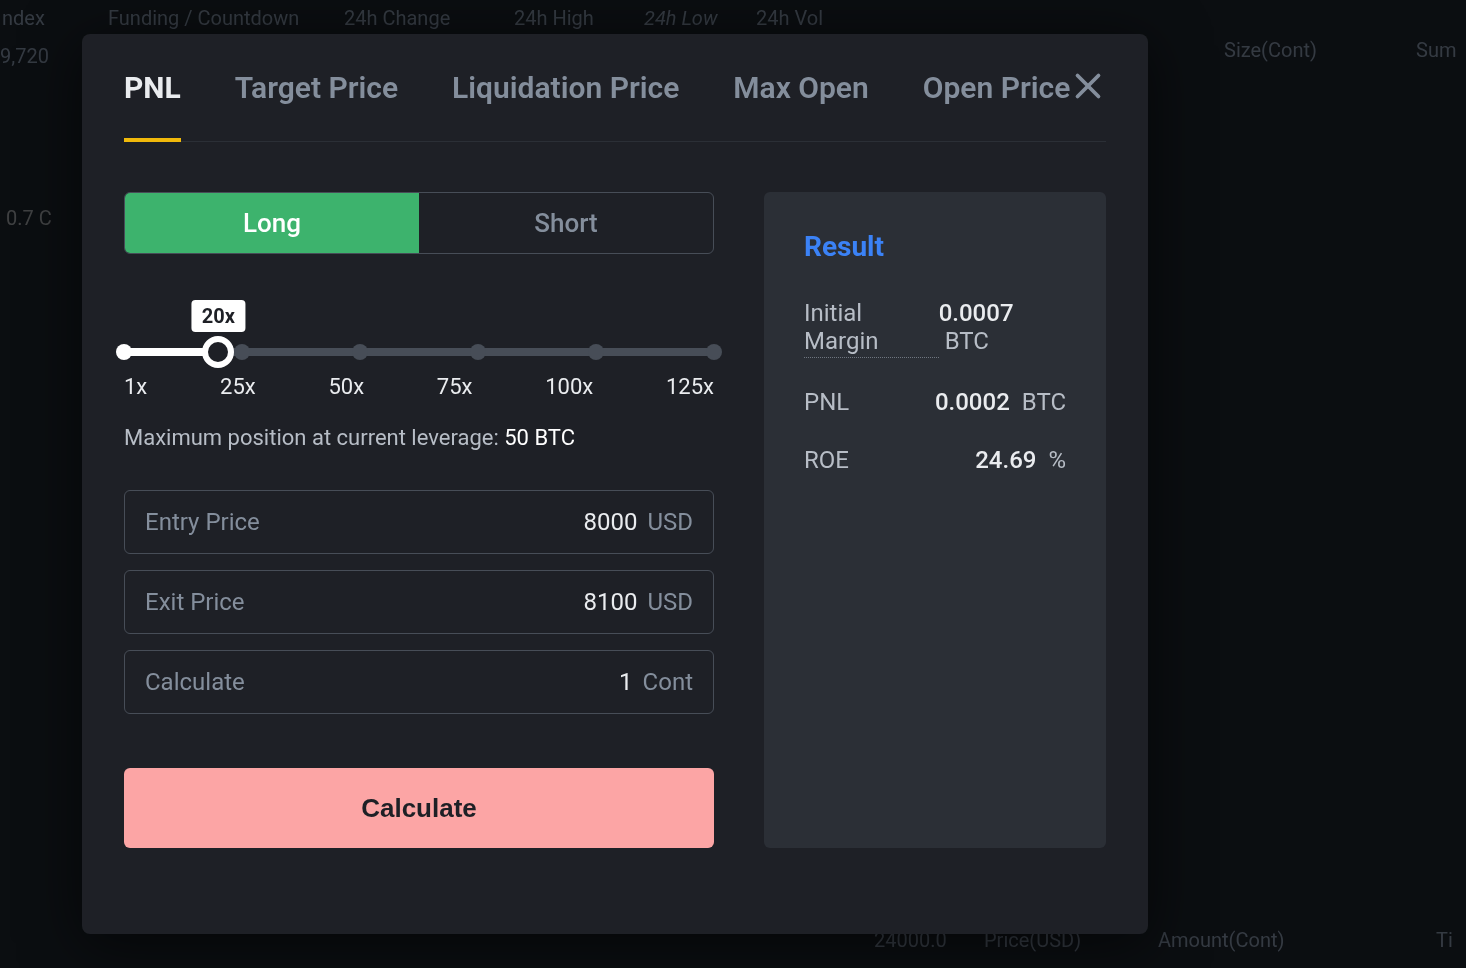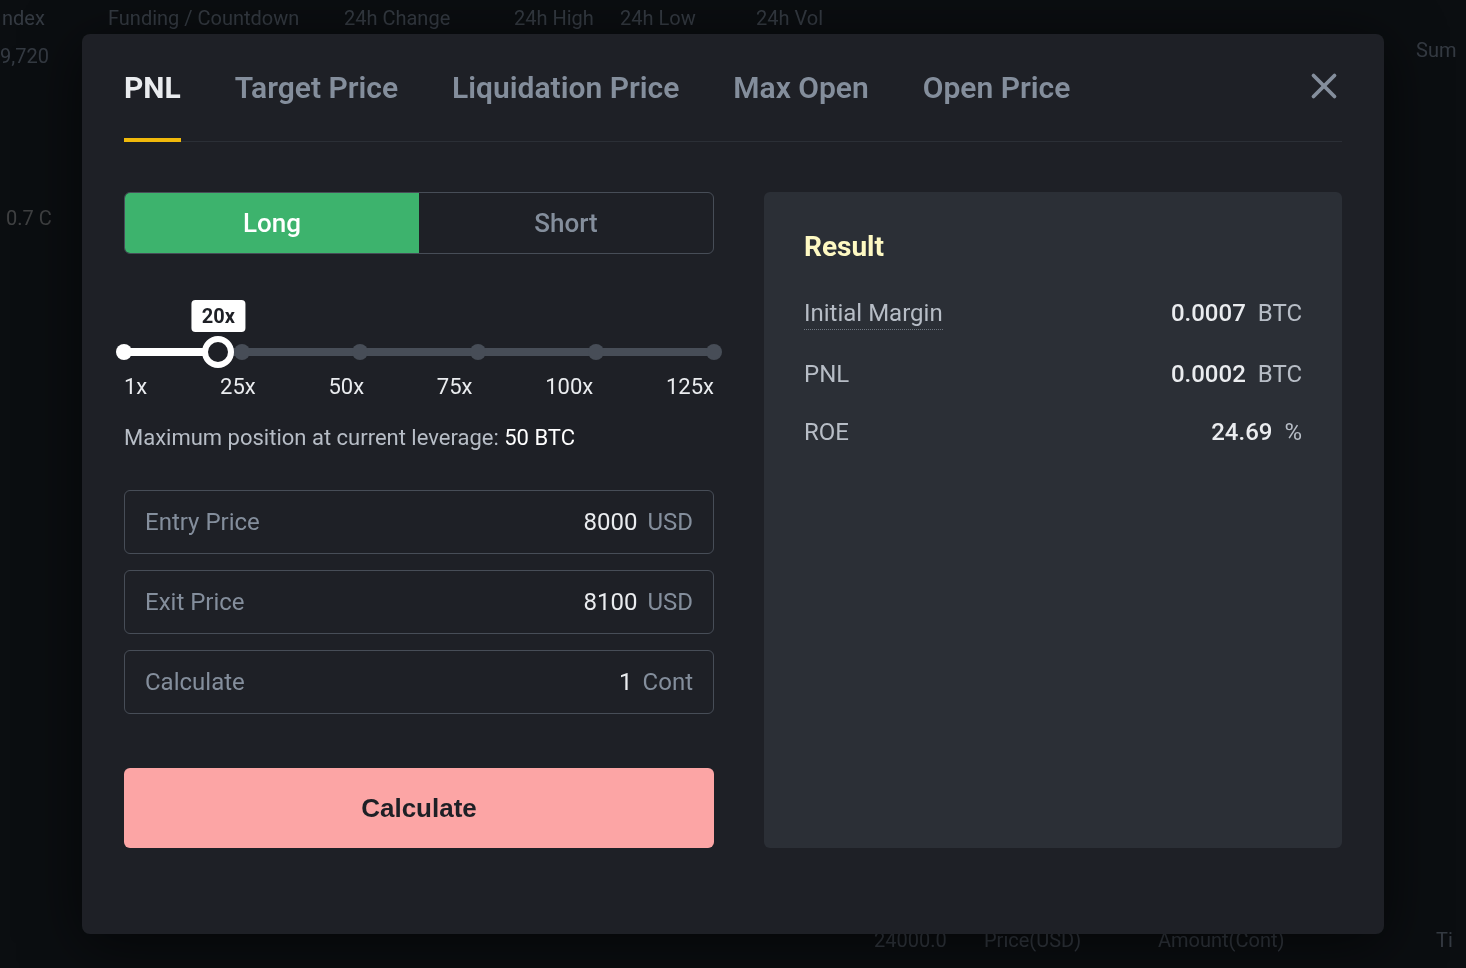--- a/index.html
+++ b/index.html
@@ -17,21 +17,21 @@
     color: #5e6673;
     opacity: 0.5;
     font-size: 20px;
     pointer-events: none;
   }
   .bg-label { position: absolute; white-space: nowrap; }
 
   .modal {
     position: absolute;
     left: 82px; top: 34px;
-    width: 1302px; height: 900px;
+    width: 1066px; height: 900px;
     background: #1e2026;
     border-radius: 8px;
     box-shadow: 0 10px 60px rgba(0,0,0,0.6);
     padding: 0 42px;
     display: flex;
     flex-direction: column;
   }
 
   .tabs {
     display: flex;
@@ -183,21 +183,21 @@
   .right {
     flex: 1;
     background: #2b2f36;
     border-radius: 6px;
     padding: 38px 40px;
     min-height: 648px;
   }
   .right h3 {
     font-size: 28px;
     font-weight: 700;
-    color: #fef9c3;
+    color: #3b82f6;
     margin-bottom: 36px;
   }
   .result-row {
     display: flex;
     justify-content: space-between;
     align-items: baseline;
     font-size: 24px;
     margin-bottom: 30px;
   }
   .result-row .k {
@@ -208,21 +208,21 @@
   .result-row .v .unit { color: #b7bdc6; font-weight: 400; margin-left: 6px; }
 </style>
 </head>
 <body>
 
 <div class="bg-layer" id="bg-layer">
     <span class="bg-label" style="left: 2px; top: 6px;">ndex</span>
     <span class="bg-label" style="left: 108px; top: 6px;">Funding / Countdown</span>
     <span class="bg-label" style="left: 344px; top: 6px;">24h Change</span>
     <span class="bg-label" style="left: 514px; top: 6px;">24h High</span>
-    <span class="bg-label" style="left: 620px; top: 6px;">24h Low</span>
+    <span class="bg-label" style="left: 644px; top: 6px; font-style: italic;">24h Low</span>
     <span class="bg-label" style="left: 756px; top: 6px;">24h Vol</span>
     <span class="bg-label" style="left: 0px; top: 44px;">9,720</span>
     <span class="bg-label" style="left: 984px; top: 38px;">Price(USD)</span>
     <span class="bg-label" style="left: 1224px; top: 38px;">Size(Cont)</span>
     <span class="bg-label" style="left: 1416px; top: 38px;">Sum</span>
     <span class="bg-label" style="left: 6px; top: 206px; color: #737373;">0.7  C</span>
     <span class="bg-label" style="left: 874px; top: 928px;">24000.0</span>
     <span class="bg-label" style="left: 984px; top: 928px;">Price(USD)</span>
     <span class="bg-label" style="left: 1158px; top: 928px;">Amount(Cont)</span>
     <span class="bg-label" style="left: 1436px; top: 928px;">Ti</span>

